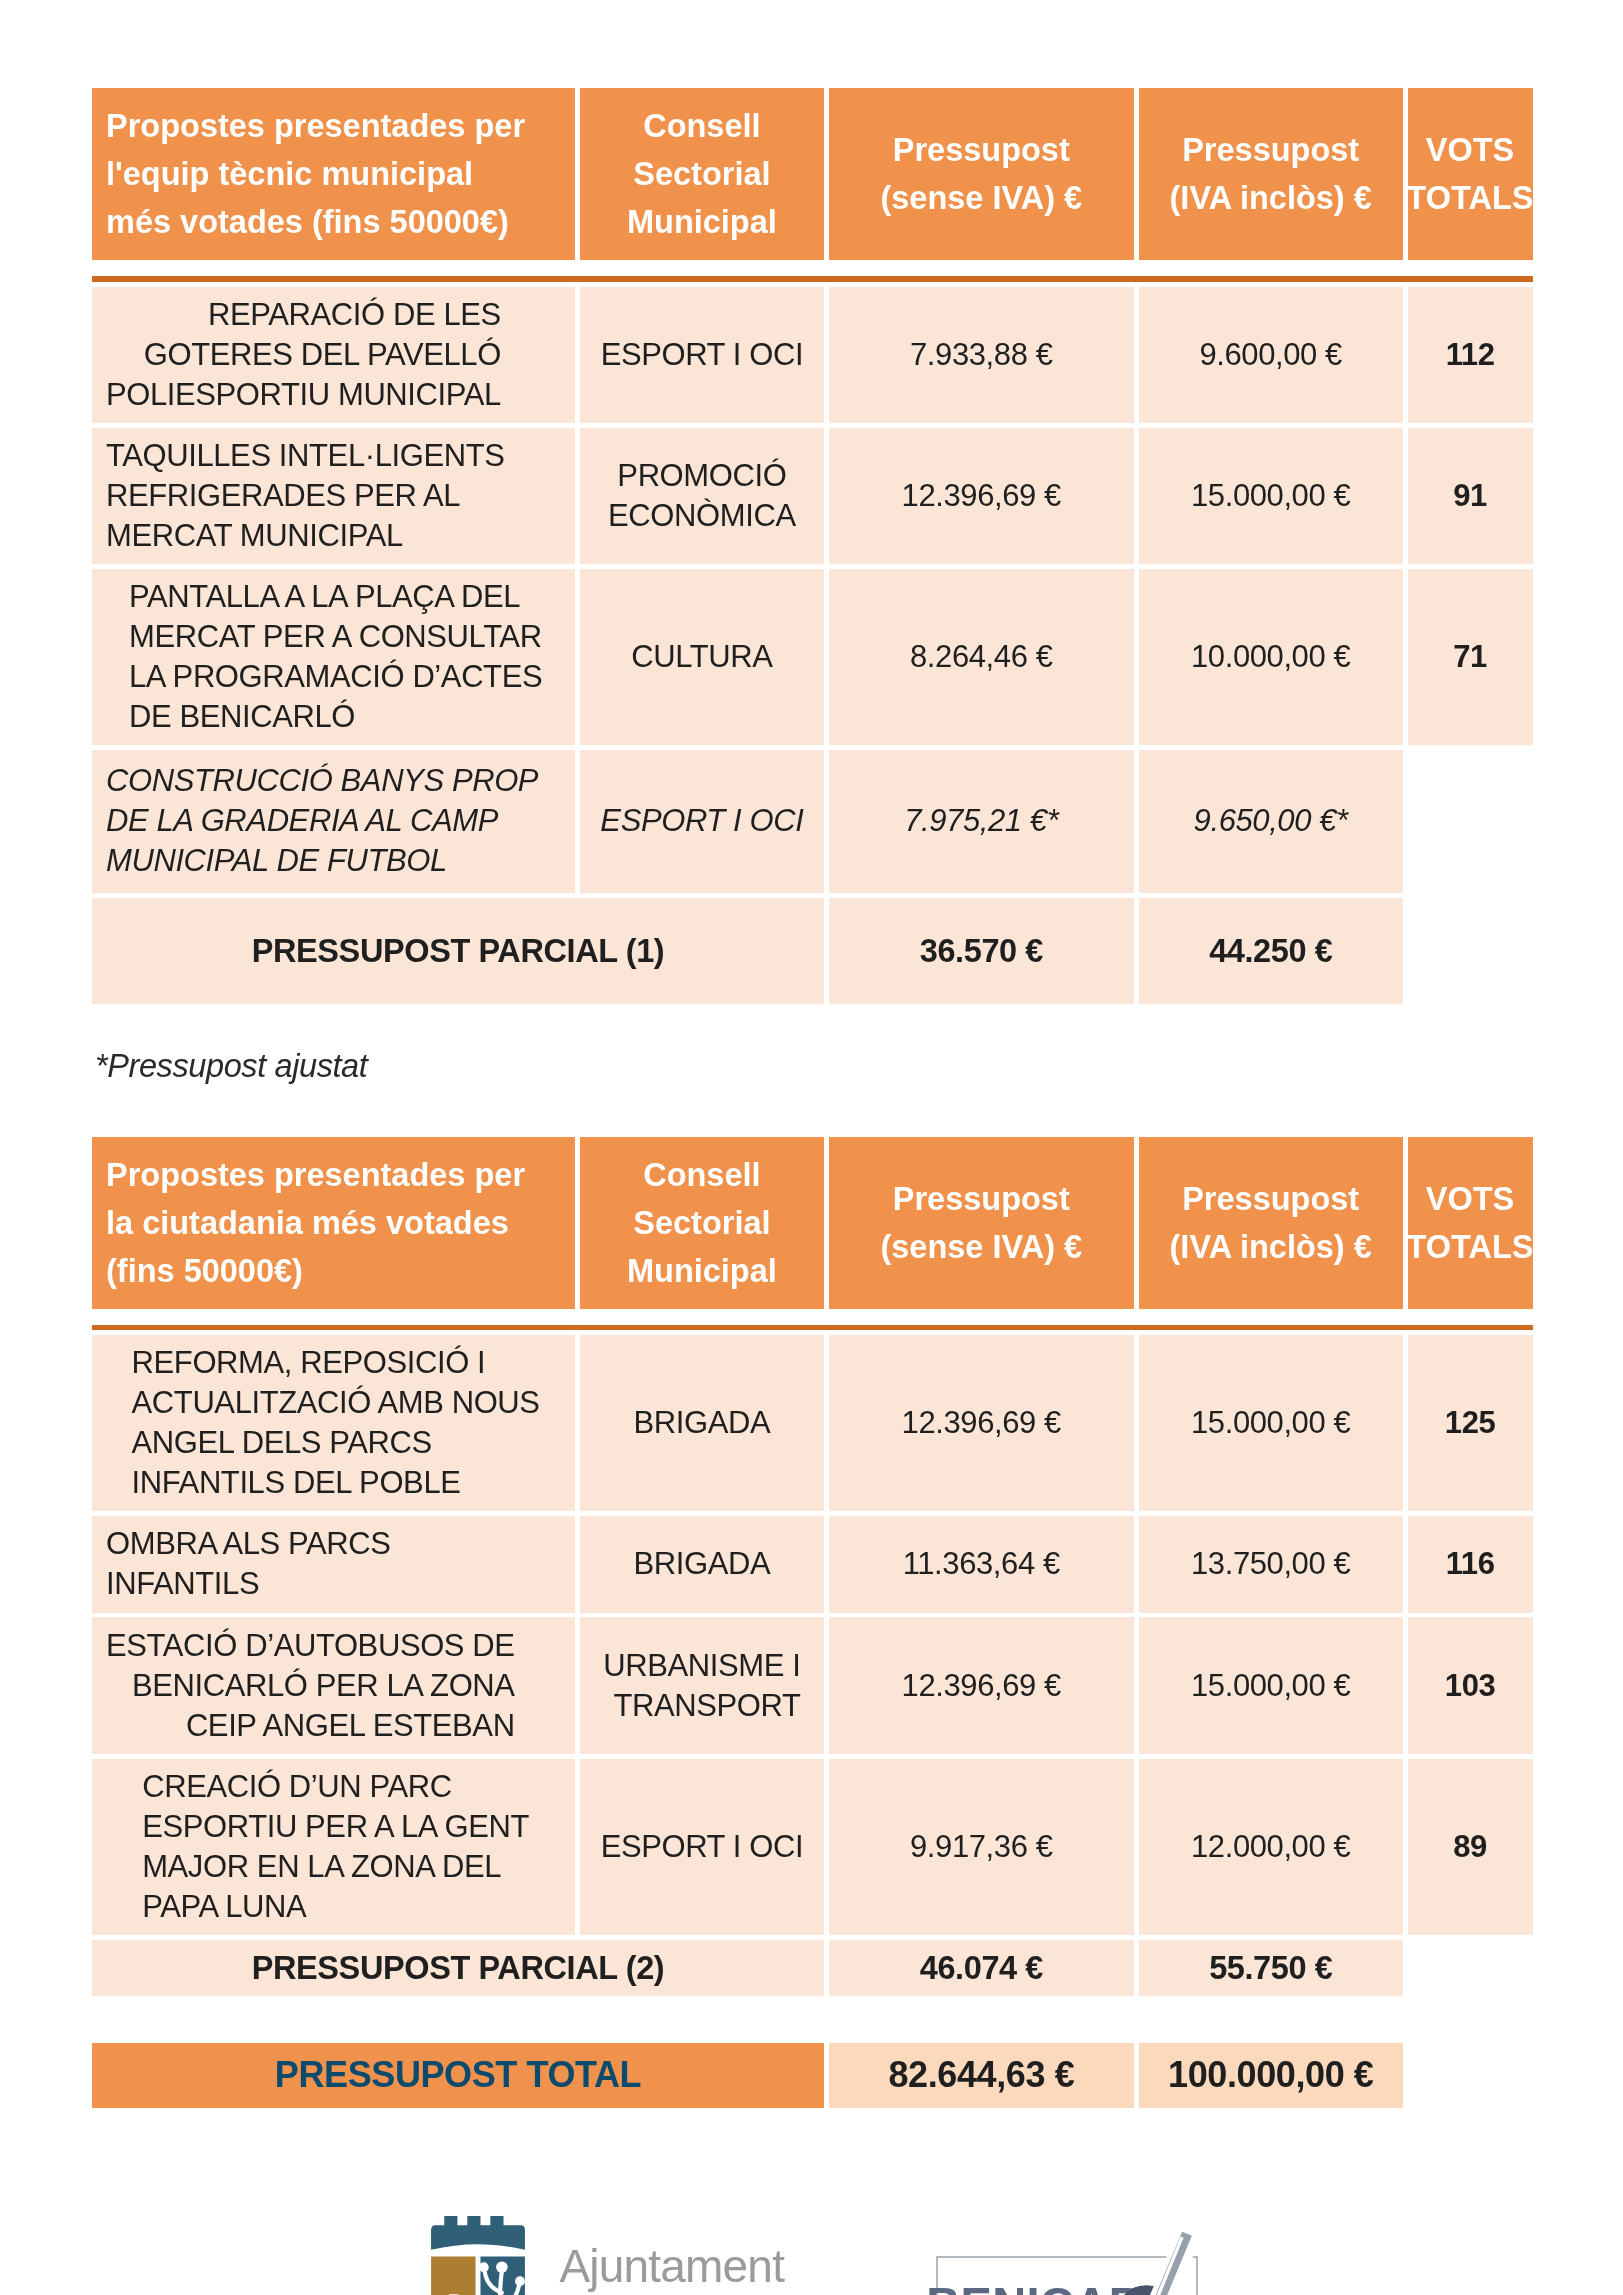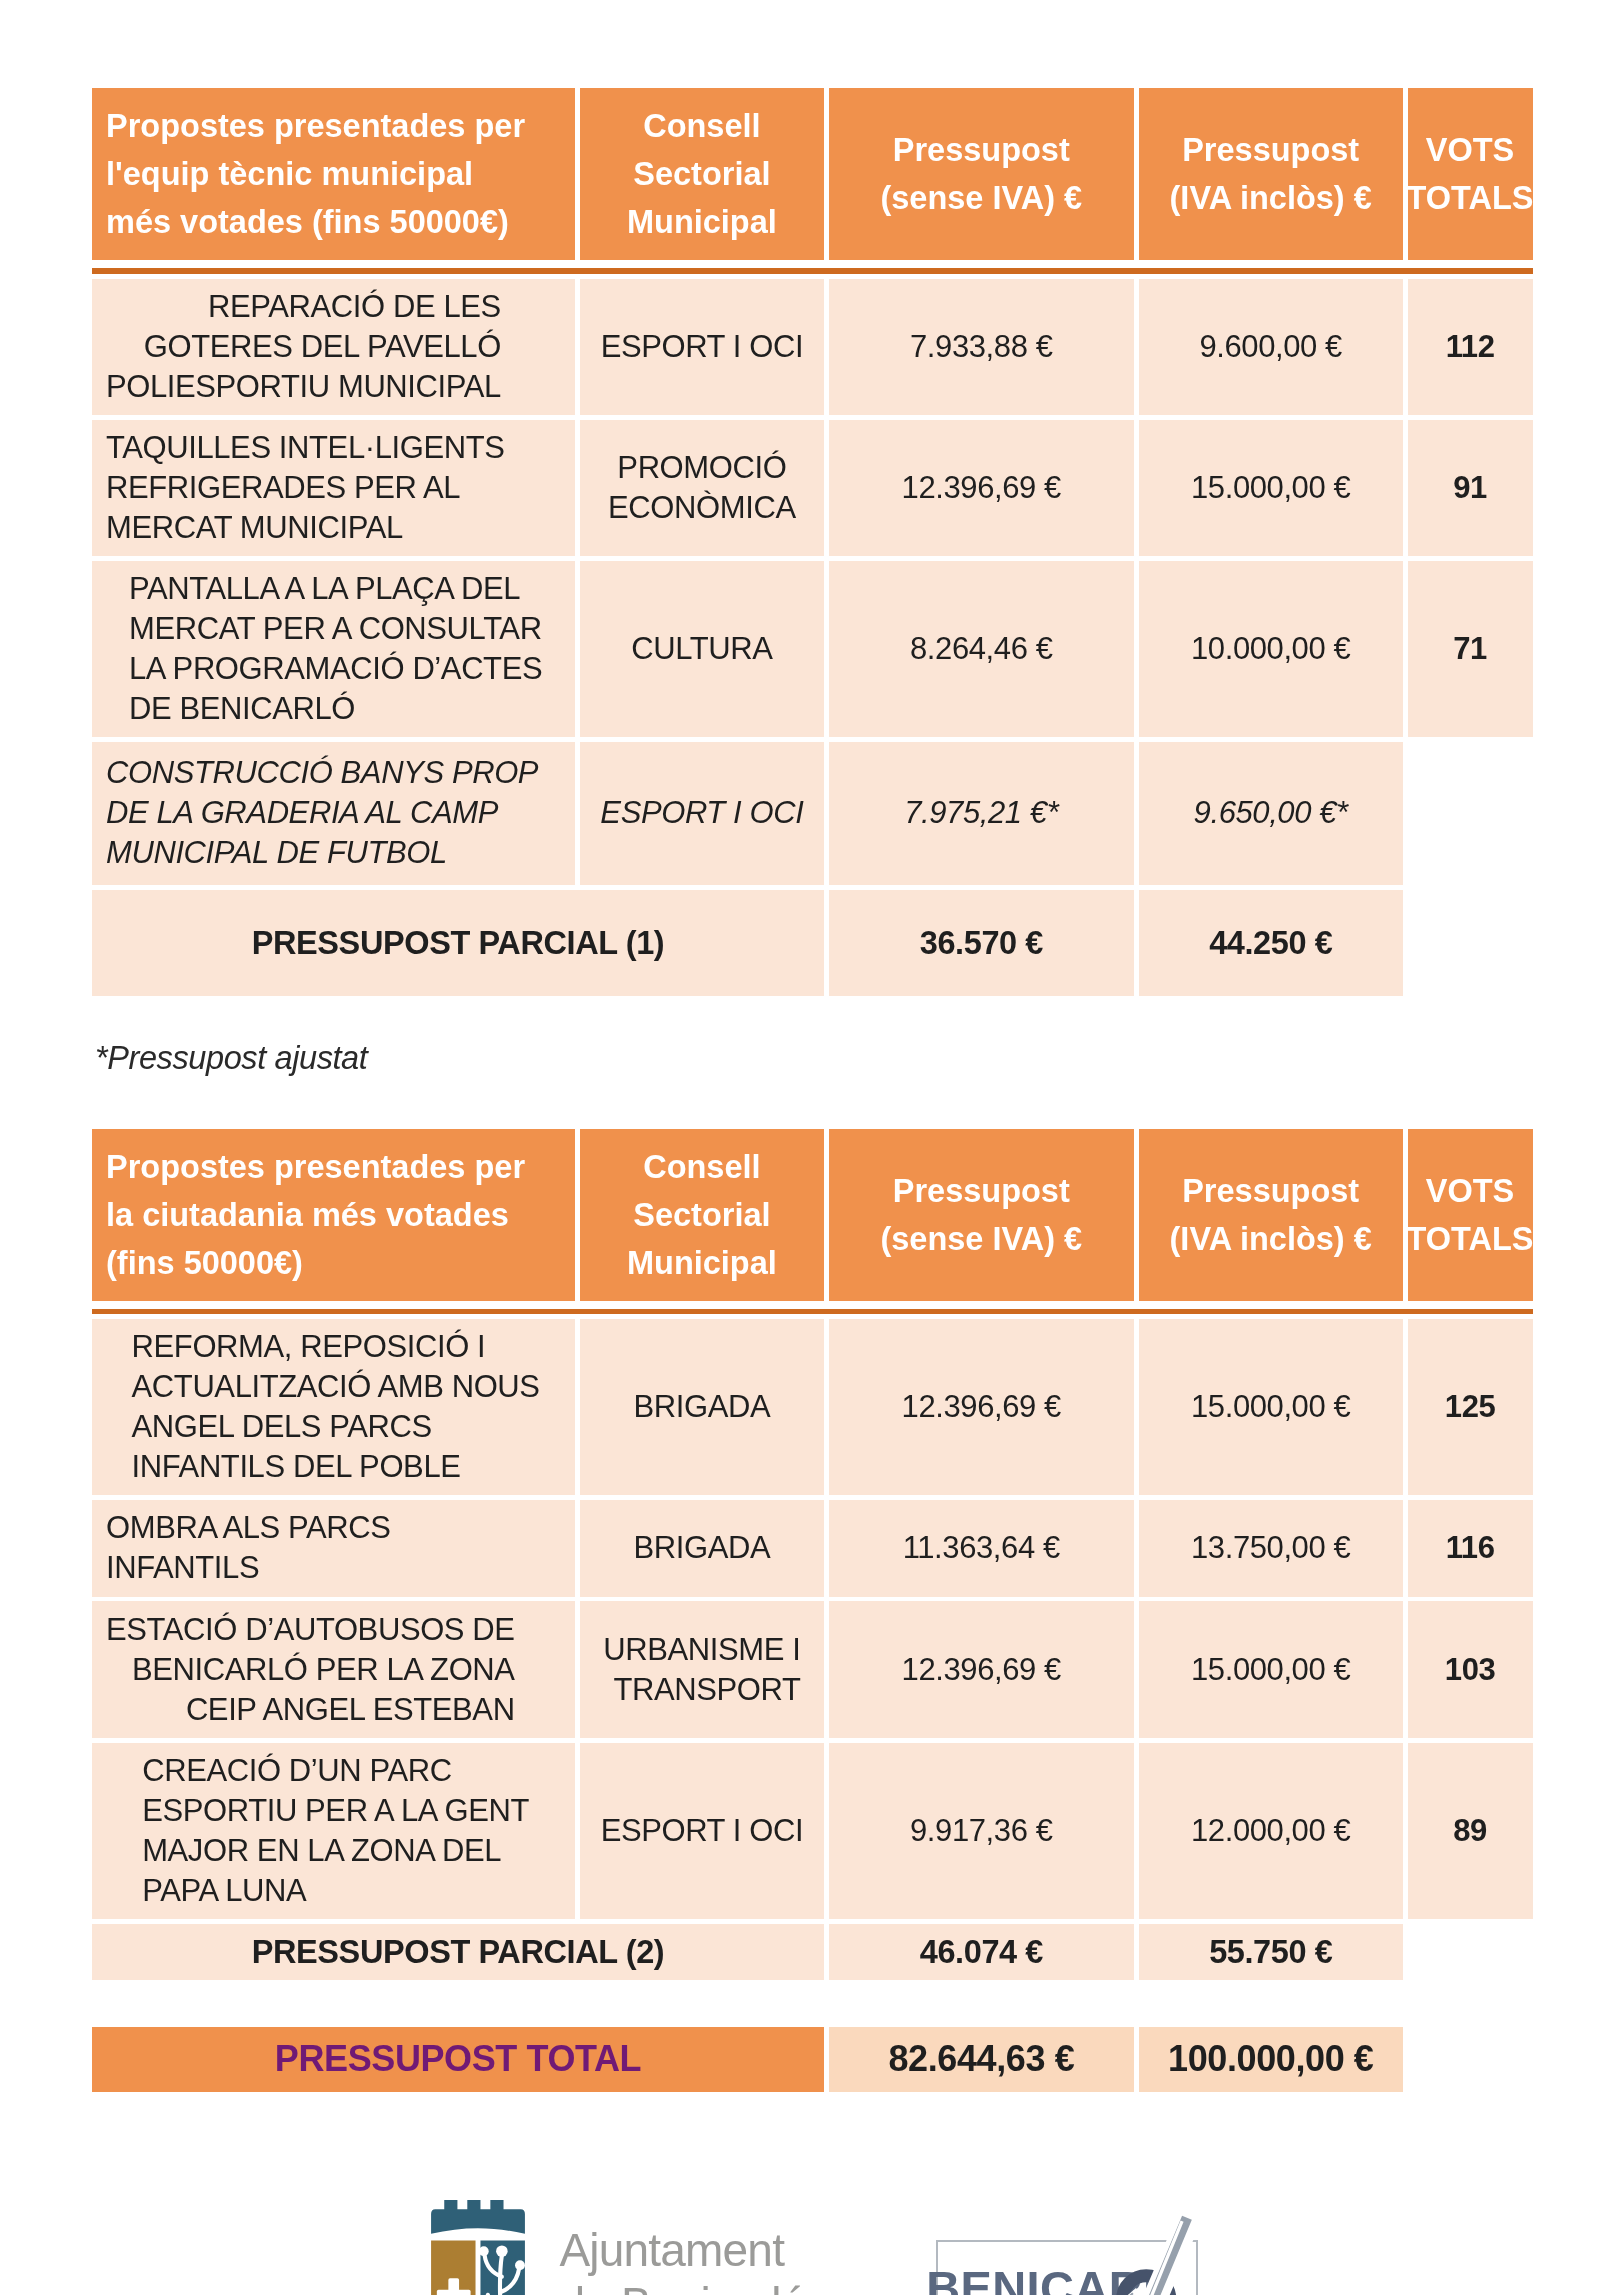--- a/index.html
+++ b/index.html
@@ -24,21 +24,21 @@
     background:#FBE5D6;
     display:flex; align-items:center; justify-content:center;
     text-align:center;
     padding:8.1px 9.8px;
     font-size:31px; line-height:40px;
     color:#1F1F1F;
     letter-spacing:-0.4px;
   }
   .cell.left { justify-content:flex-start; text-align:left; padding-left:14px; }
   .cell.none { background:transparent; }
-  .head { margin-bottom:8px; }
+  .head { margin-bottom:16px; }
   .head .cell {
     background:#F0914C; color:#FFFFFF;
     font-weight:bold; font-size:32.5px; line-height:48px;
     letter-spacing:0;
     min-height:172px;
   }
   .divider { height:5.7px; background:#CE6A1F; margin-bottom:4.9px; }
   .ct { white-space:pre-line; }
   .vots { font-weight:bold; }
   .h150 .cell { min-height:122px;text-align:right; }
@@ -50,21 +50,21 @@
   .subrow .cell { font-weight:bold; font-size:32.5px; }
   .subrow.s1 .cell { min-height:106px; }
   .subrow.s2 .cell { min-height:52px; }
   .footnote {
     margin:44px 0 52px 95px;
     font-size:32.5px; font-style:italic; color:#2A2A2A;
     letter-spacing:-0.4px;
   }
   .totalrow { margin-top:47px; }
   .totalrow .cell { min-height:65px; }
-  .totalrow .tlabel { background:#F0914C; color:#701a75; font-weight:bold; font-size:36px; }
+  .totalrow .tlabel { background:#F0914C; color:#0c4a6e; font-weight:bold; font-size:36px; }
   .totalrow .tval { background:#FAD9BD; font-weight:bold; font-size:36px; }
   .footer {
     margin-top:104px;
     display:flex; justify-content:center; align-items:center;
     gap:130px;
   }
   .aj-logo { display:flex; align-items:center; gap:29px; }
   .aj-text { font-size:46px; line-height:54px; color:#9B9B99; letter-spacing:-0.8px; }
   .participa {
     position:relative;

